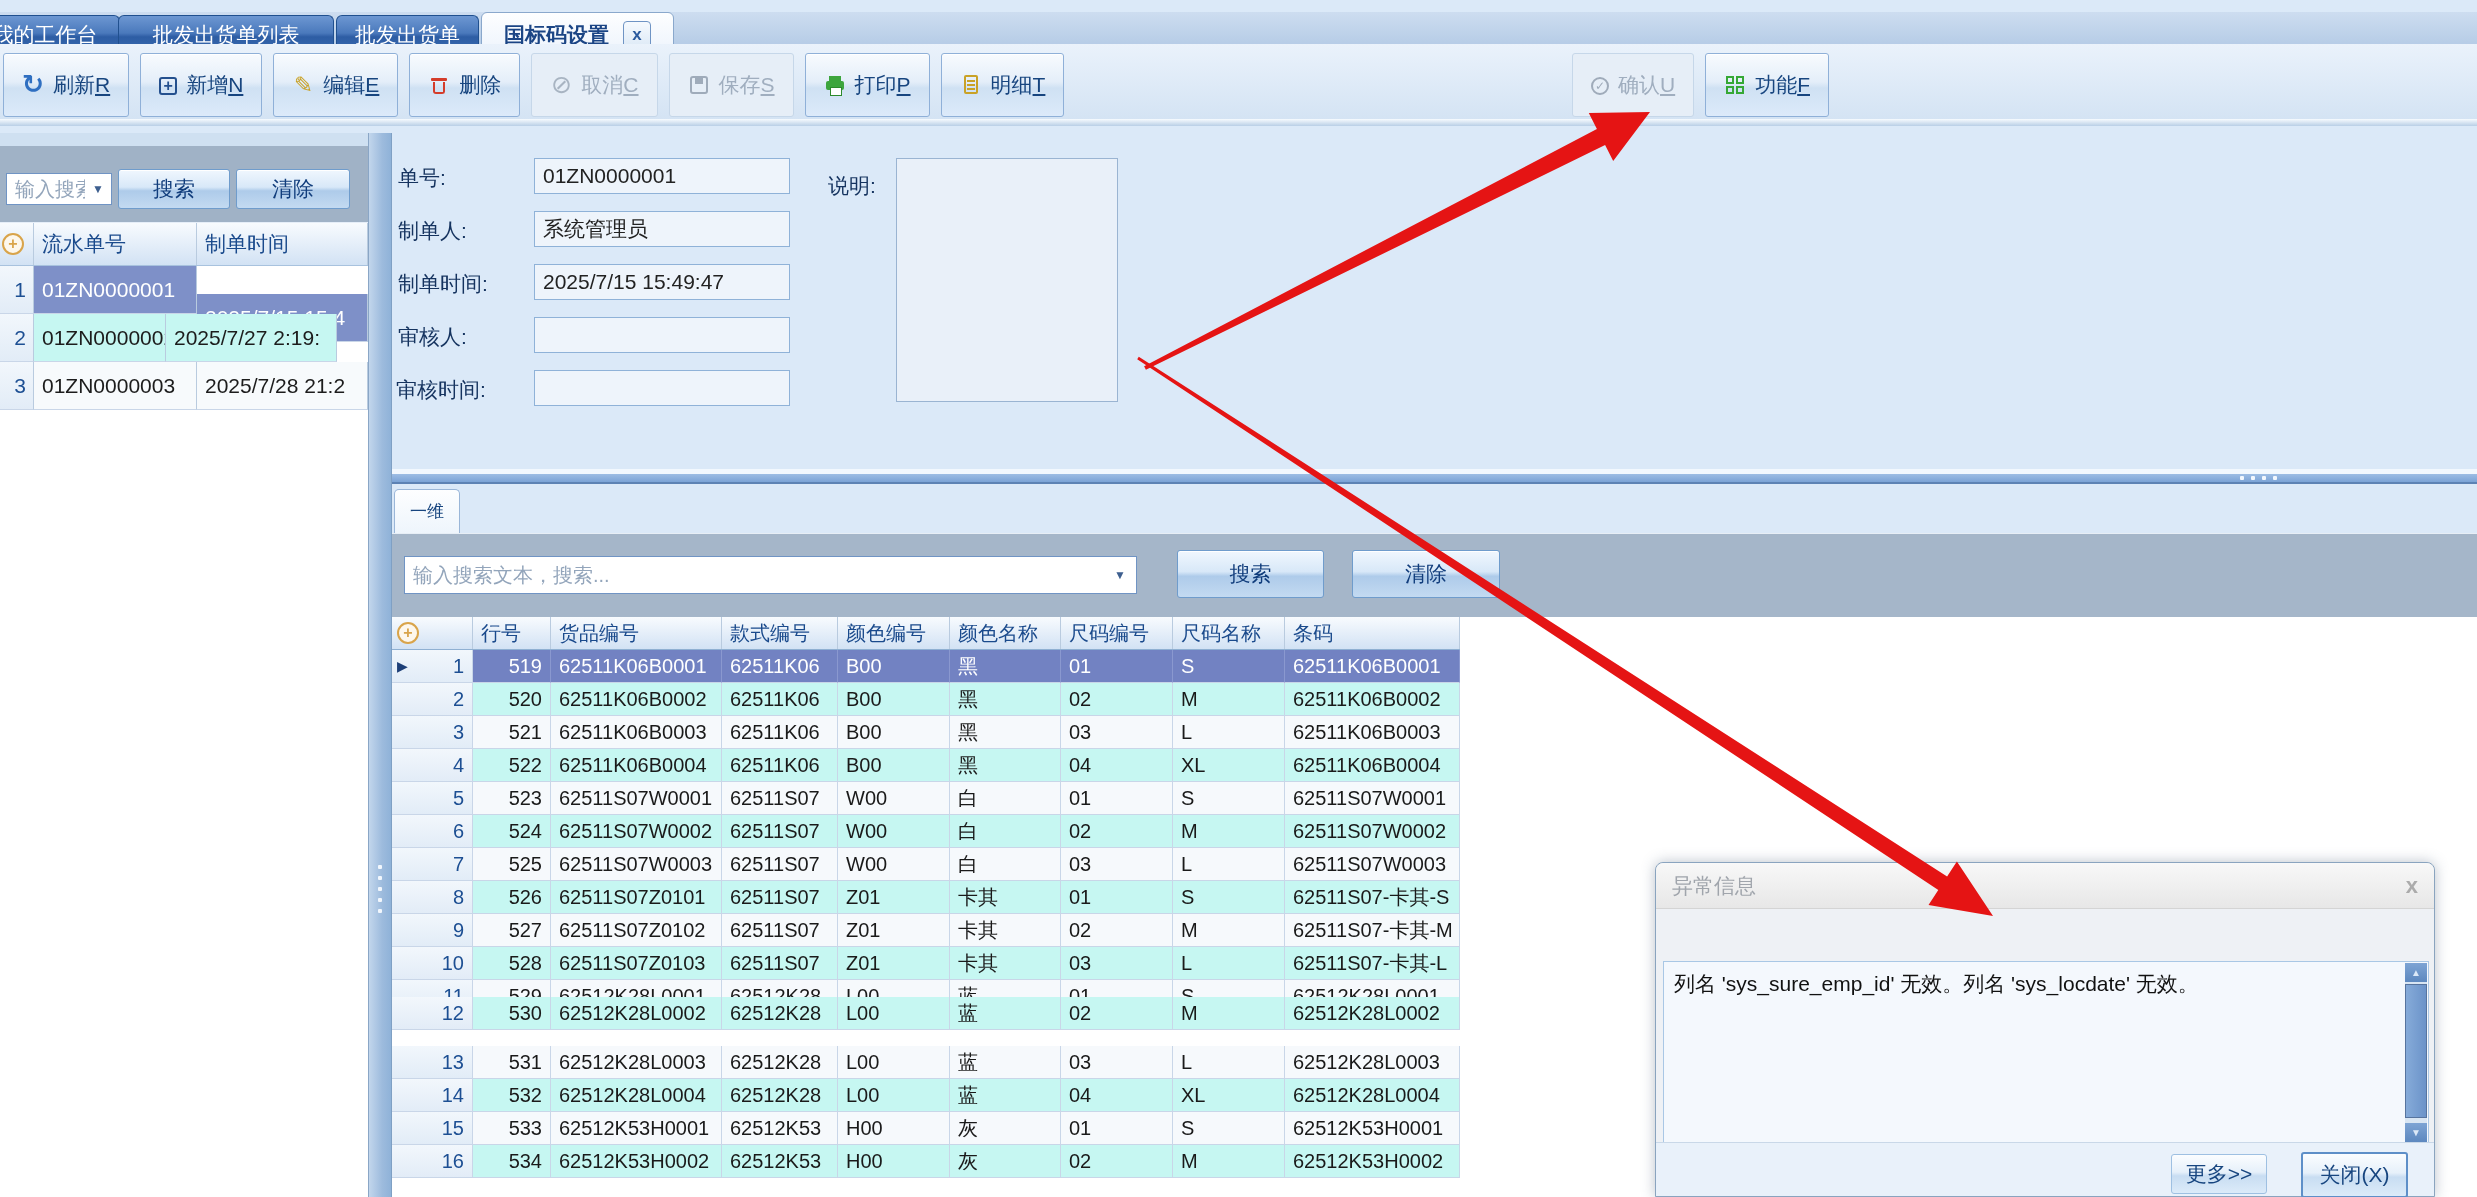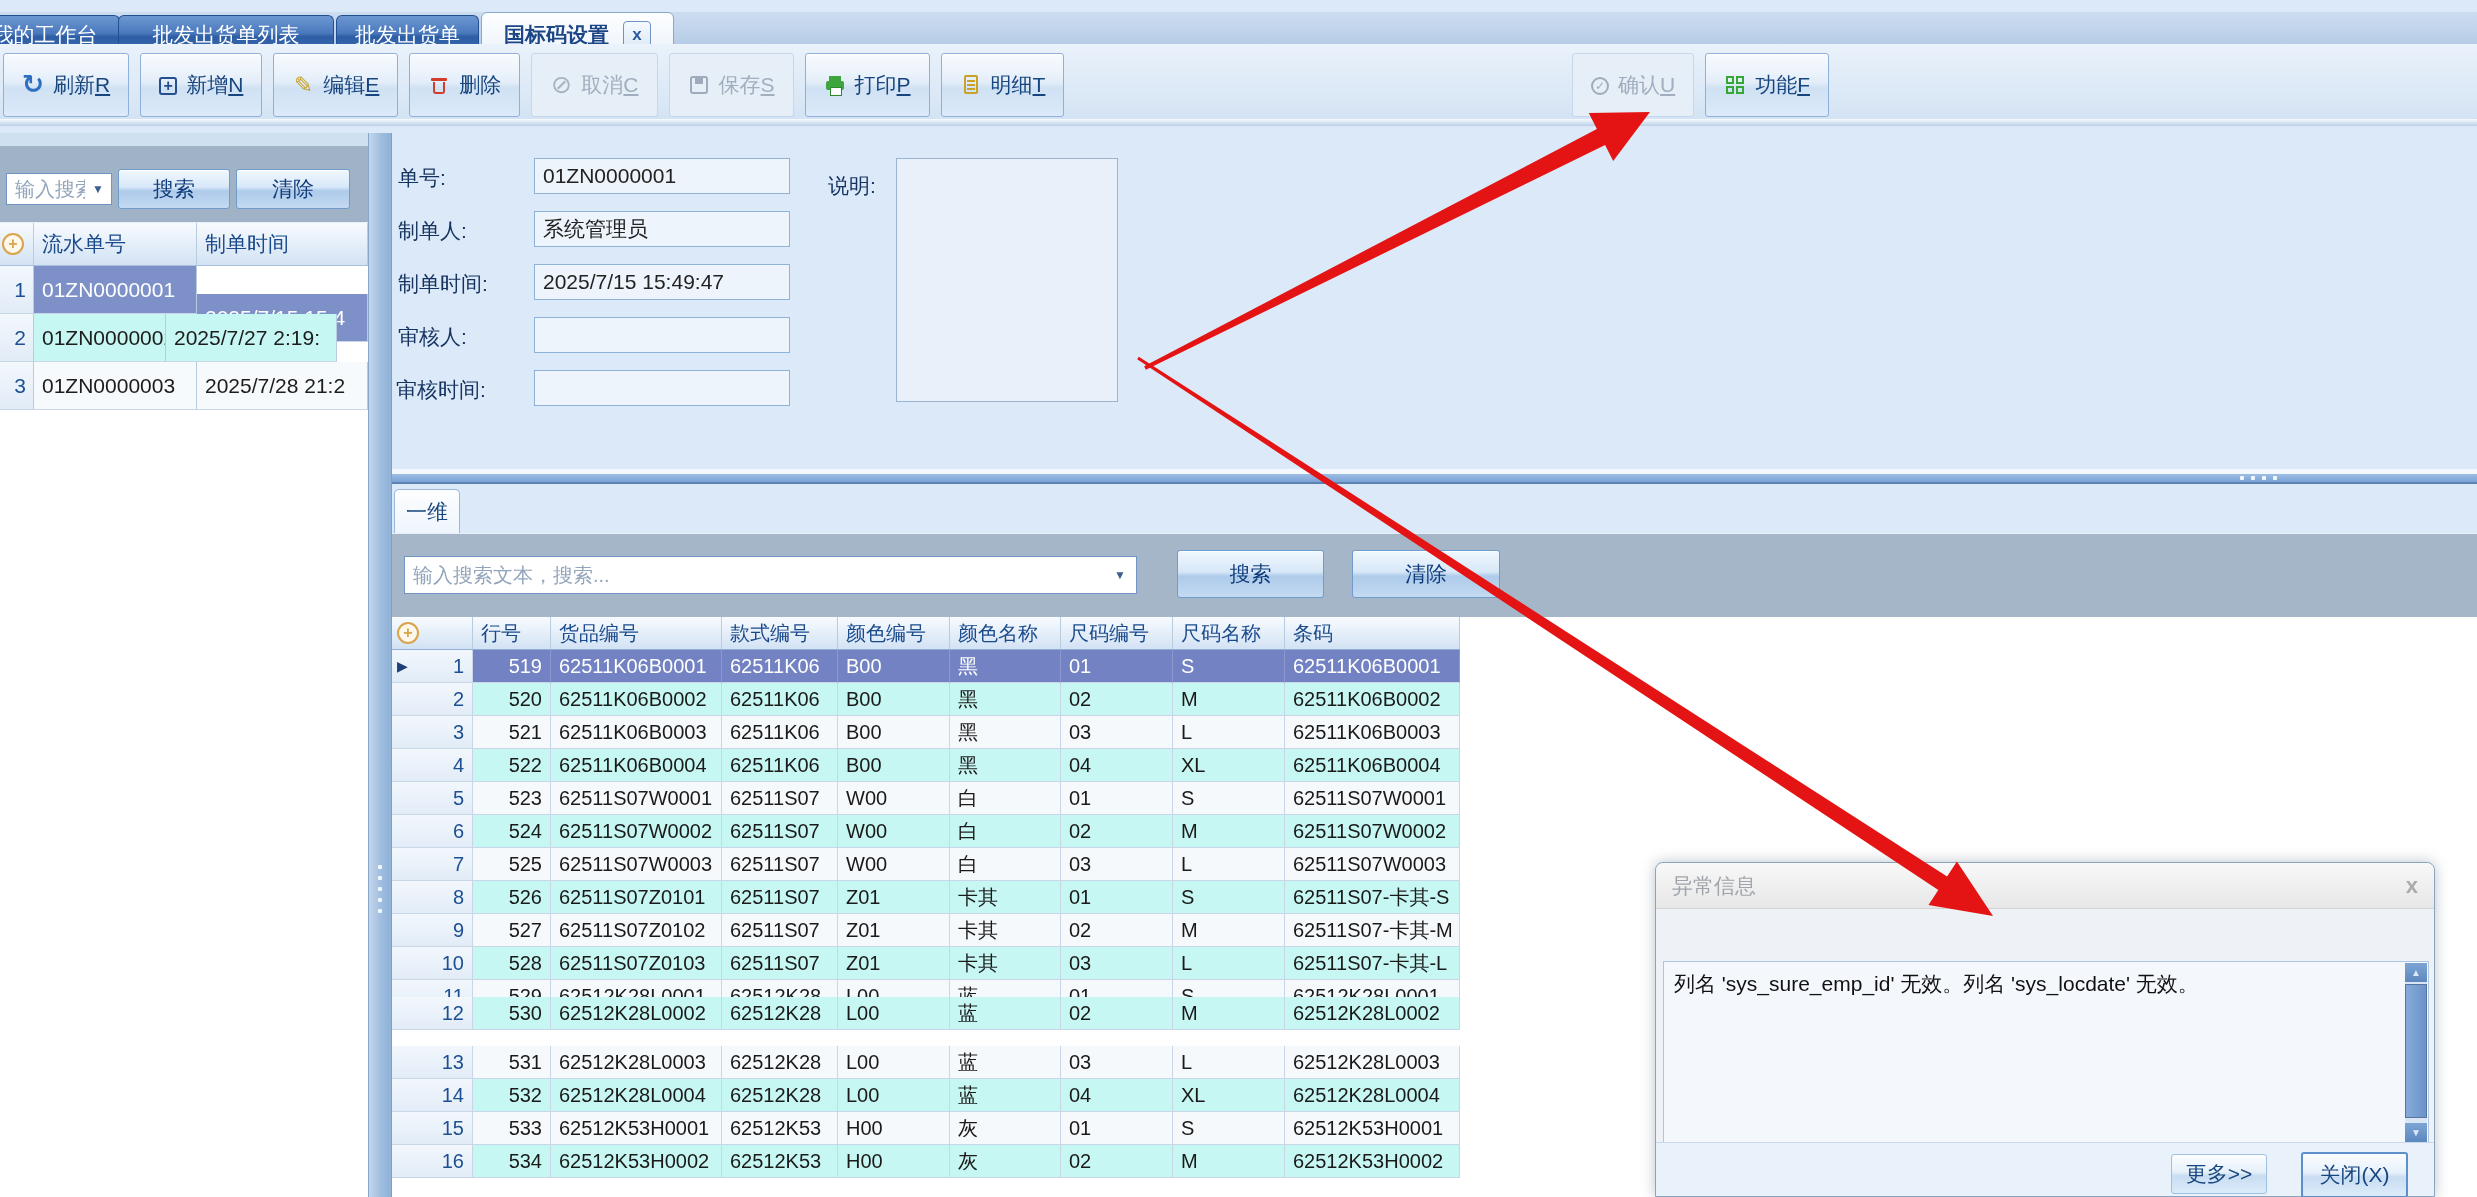--- a/index.html
+++ b/index.html
@@ -95,21 +95,21 @@
   
   .main{position:absolute;left:392px;top:133px;width:2085px;height:1064px;background:#dbe9f8;}
   .flabel{position:absolute;font-size:21px;color:#15335f;}
   .finput{position:absolute;width:256px;height:36px;background:#eef4fb;border:1px solid #8fb2d8;
     box-sizing:border-box;font-size:21px;color:#222;padding:0 8px;display:flex;align-items:center;}
   .memo{position:absolute;left:504px;top:25px;width:222px;height:244px;background:#e9f0f9;
     border:1px solid #9ab4d2;box-sizing:border-box;resize:none;font-size:20px;color:#222;outline:none;}
 
   .dtab{position:absolute;left:2px;top:356px;width:66px;height:44px;border-radius:5px 5px 0 0;
     background:linear-gradient(#fdfeff,#eef5fc);border:1px solid #9ab6d8;border-bottom:none;box-sizing:border-box;
-    display:flex;align-items:center;justify-content:center;font-size:21px;color:#17457f;cursor:pointer;}
+    display:flex;align-items:center;justify-content:center;font-size:17px;color:#17457f;cursor:pointer;}
   .band2{position:absolute;left:0;top:400px;width:2085px;height:84px;background:#a5b6c9;border-top:1px solid #e7eef6;box-sizing:border-box;}
 
   
   .gridwrap{position:absolute;left:0;top:484px;width:2085px;height:580px;background:#fff;overflow:hidden;}
   .ghead{position:absolute;left:0;top:0;height:33px;display:flex;
     background:linear-gradient(#f8fbfe,#d2e2f4);border-bottom:1px solid #8fb0d2;box-sizing:border-box;}
   .ghcell{display:flex;align-items:center;padding-left:8px;box-sizing:border-box;height:100%;
     border-right:1px solid #b9cbdf;color:#1a4a8c;font-size:20px;overflow:hidden;white-space:nowrap;}
   .grow{position:absolute;left:0;height:33px;display:flex;cursor:pointer;}
   .gcell{display:flex;align-items:center;padding:0 8px;box-sizing:border-box;height:100%;

